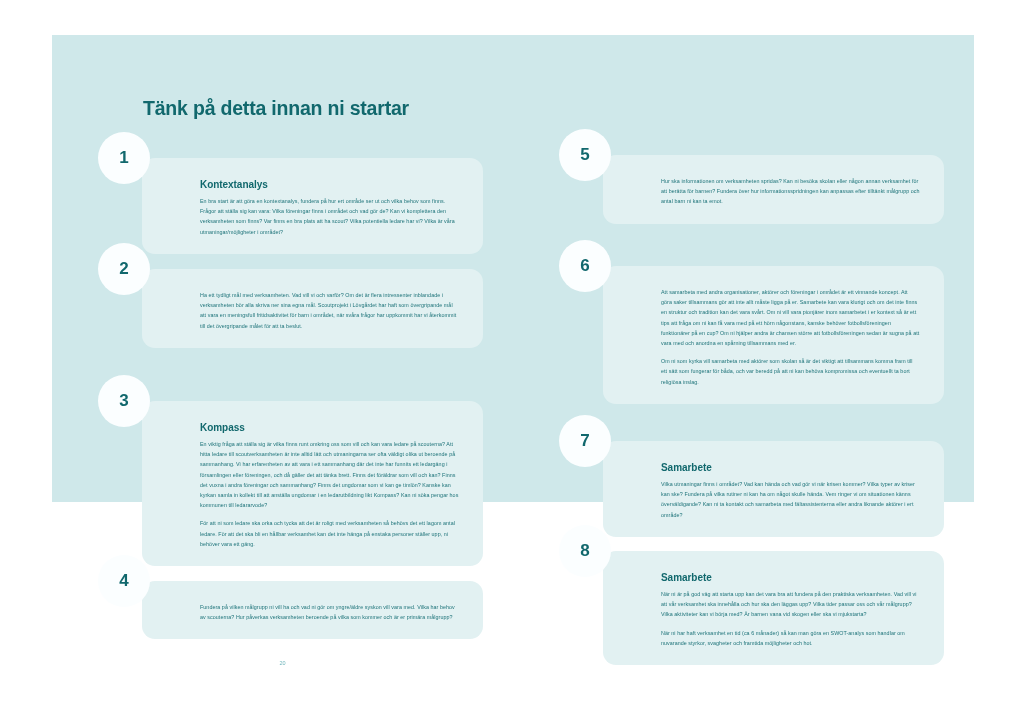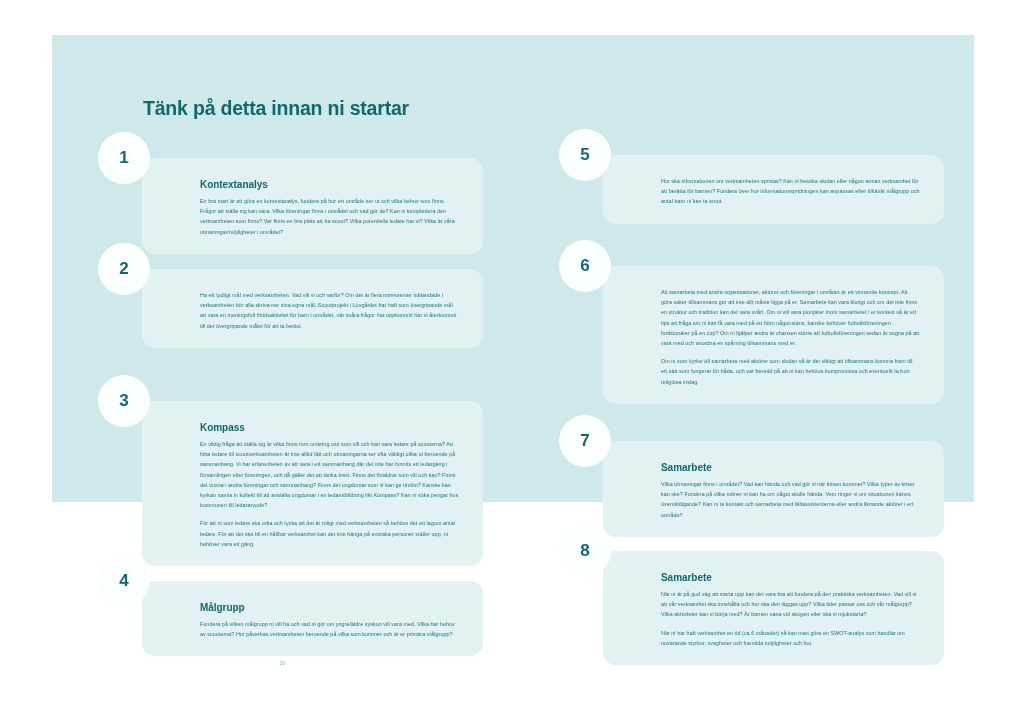--- a/index.html
+++ b/index.html
@@ -132,21 +132,20 @@
         <div class="section" style="top: 340px;">
           <div class="card">
             <h3>Kompass</h3>
             <p>En viktig fråga att ställa sig är vilka finns runt omkring oss som vill och kan vara ledare på scouterna? Att hitta ledare till scoutverksamheten är inte alltid lätt och utmaningarna ser ofta väldigt olika ut beroende på sammanhang. Vi har erfarenheten av att vara i ett sammanhang där det inte har funnits ett ledargäng i församlingen eller föreningen, och då gäller det att tänka brett. Finns det föräldrar som vill och kan? Finns det vuxna i andra föreningar och sammanhang? Finns det ungdomar som vi kan ge timlön? Kanske kan kyrkan samla in kollekt till att anställa ungdomar i en ledarutbildning likt Kompass? Kan ni söka pengar hos kommunen till ledararvode?</p>
             <p>För att ni som ledare ska orka och tycka att det är roligt med verksamheten så behövs det ett lagom antal ledare. För att det ska bli en hållbar verksamhet kan det inte hänga på enstaka personer ställer upp, ni behöver vara ett gäng.</p>
           </div>
           <div class="badge">3</div>
         </div>
         <div class="section" style="top: 520px;">
           <div class="card">
-            <h3>Målgrupp</h3>
             <p>Fundera på vilken målgrupp ni vill ha och vad ni gör om yngre/äldre syskon vill vara med. Vilka har behov av scouterna? Hur påverkas verksamheten beroende på vilka som kommer och är er primära målgrupp?</p>
           </div>
           <div class="badge">4</div>
         </div>
       </div>
     <div class="page-number">20</div>
   </div>
 
   <div class="page page-right">
     <div id="right-sections">

